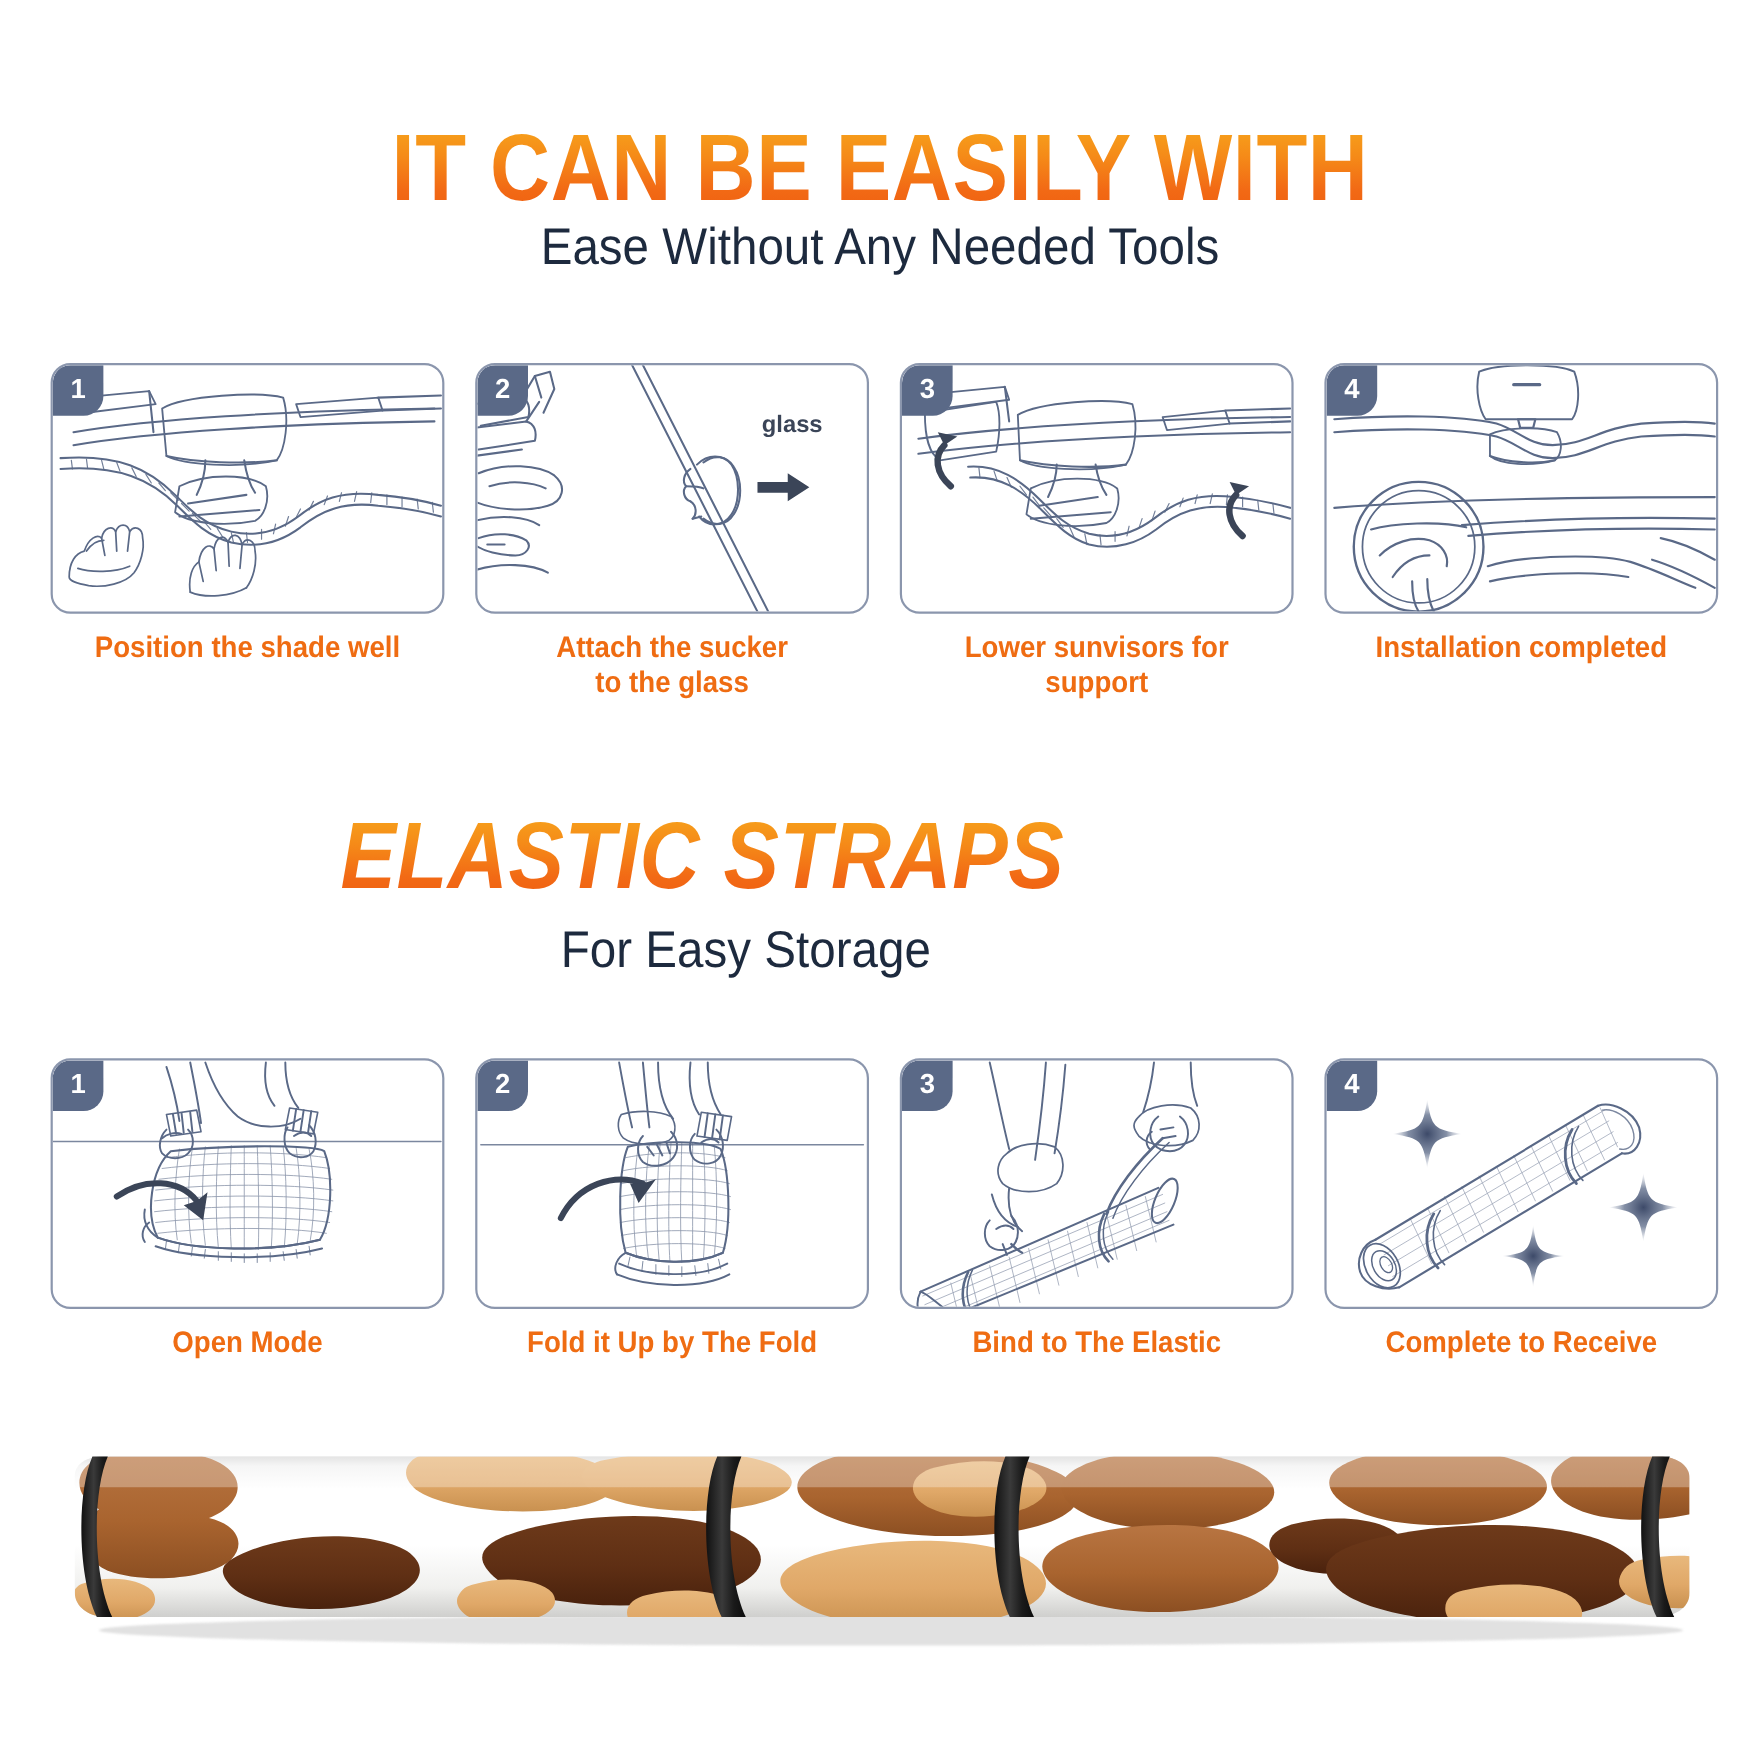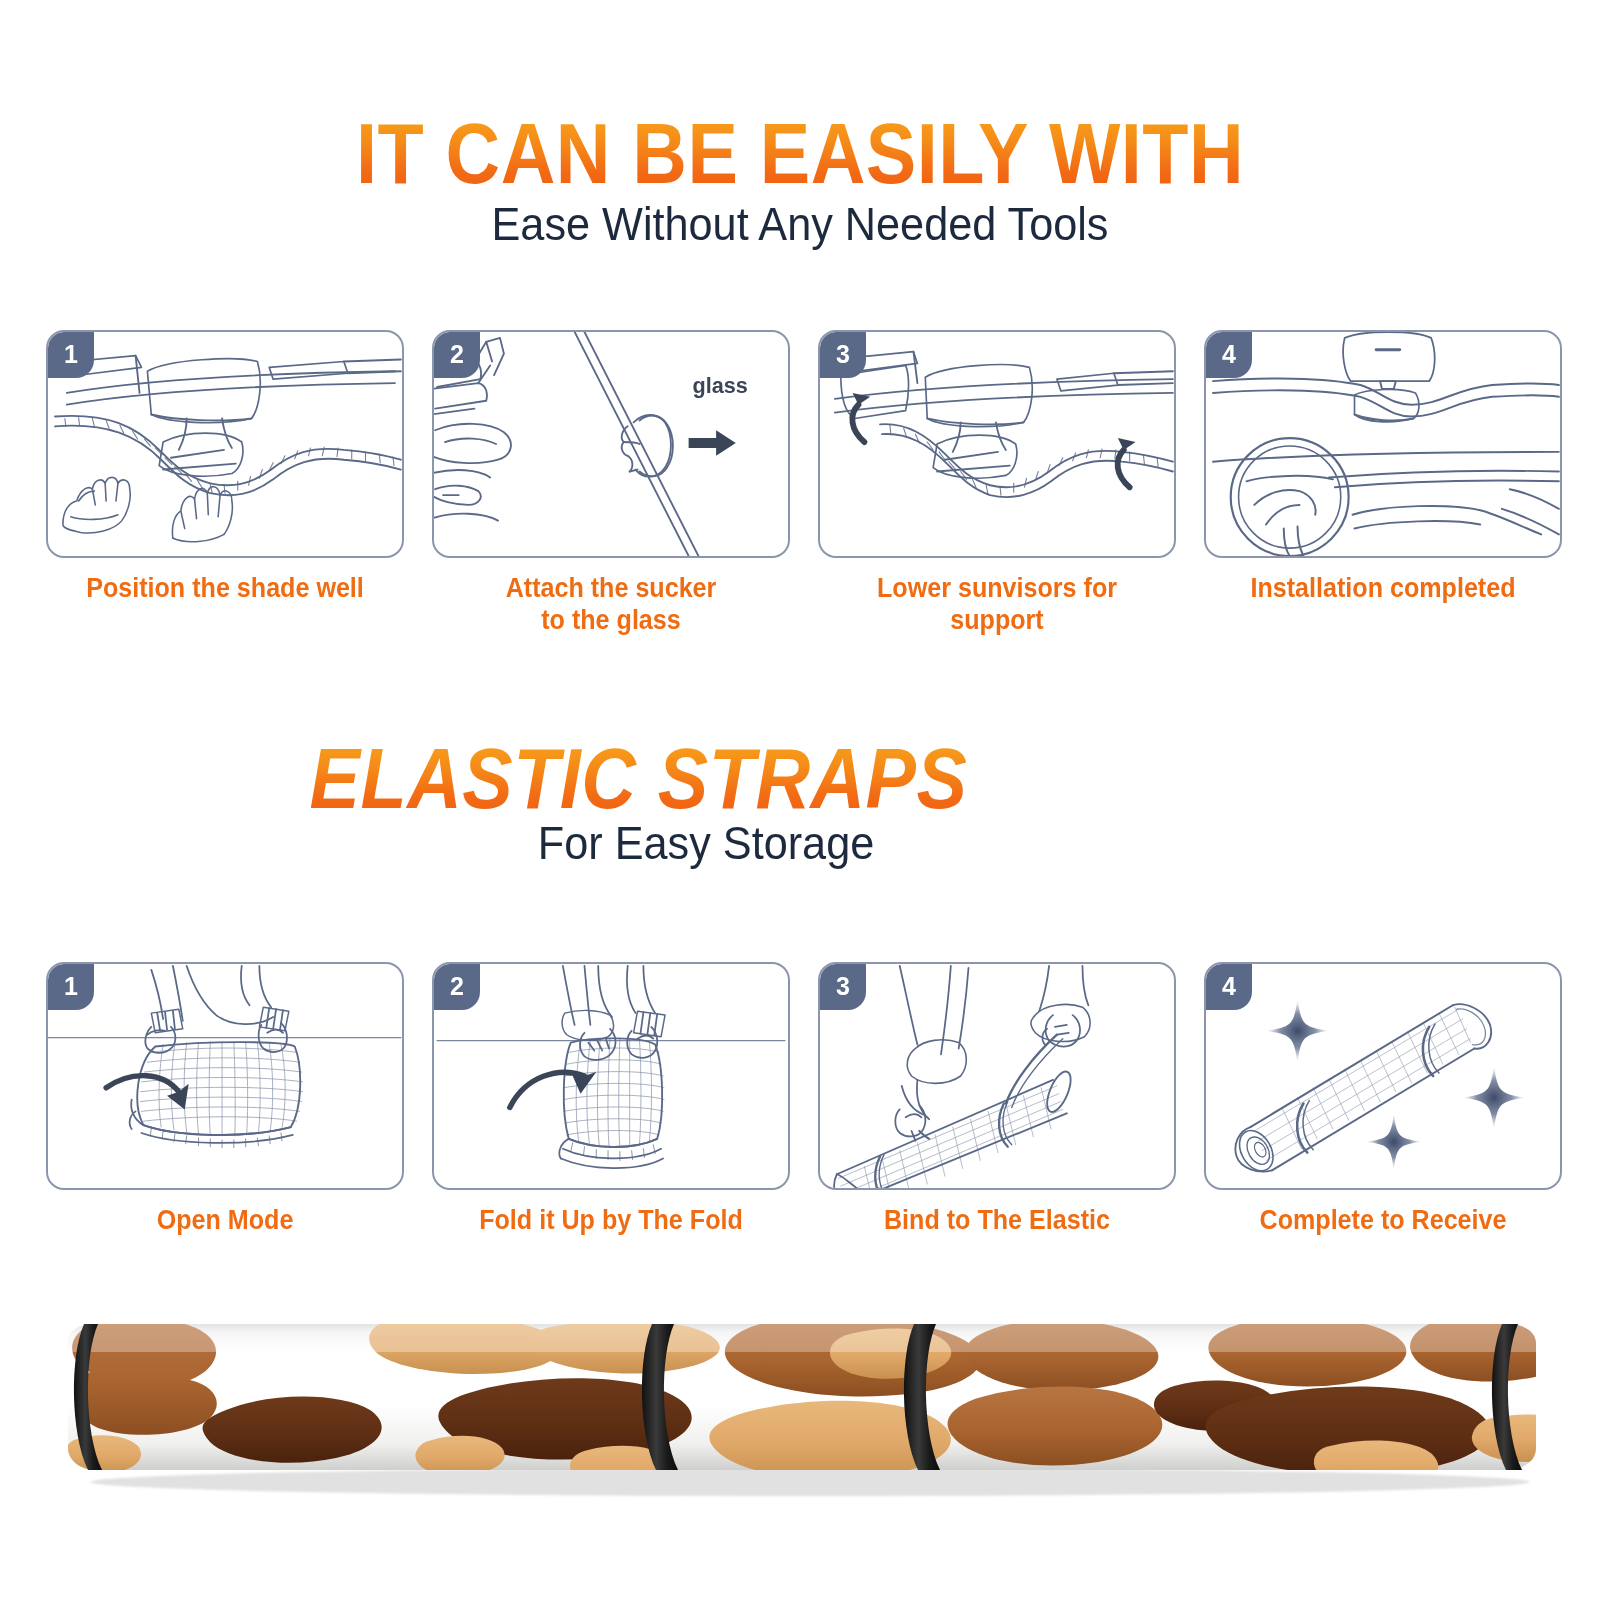--- a/index.html
+++ b/index.html
@@ -32,21 +32,21 @@
     font-weight: 400;
     font-size: 47px;
     color: #1d2a3e;
     transform: scaleX(0.92);
     white-space: nowrap;
   }
 
   #title-1 { position:absolute; left:0; top:82px; width:1600px;margin-top:28px; }
   #subtitle-1 { position:absolute; left:0; top:196px; width:1600px; }
   #title-2 { position:absolute; left:0; top:735px; width:1277px;font-style:italic; }
-  #subtitle-2 { position:absolute; left:0; top:815px; width:1356px;margin-left:28px; }
+  #subtitle-2 { position:absolute; left:0; top:835px; width:1356px; }
 
   
   .row { position: absolute; display: flex; }
   #row-1 { left: 46px; top: 330px; width: 1510px; gap: 28px; }
   #row-2 { left: 46px; top: 962px; width: 1510px; gap: 28px; }
 
   .step { width: 358px; }
 
   .card {
     position: relative;

